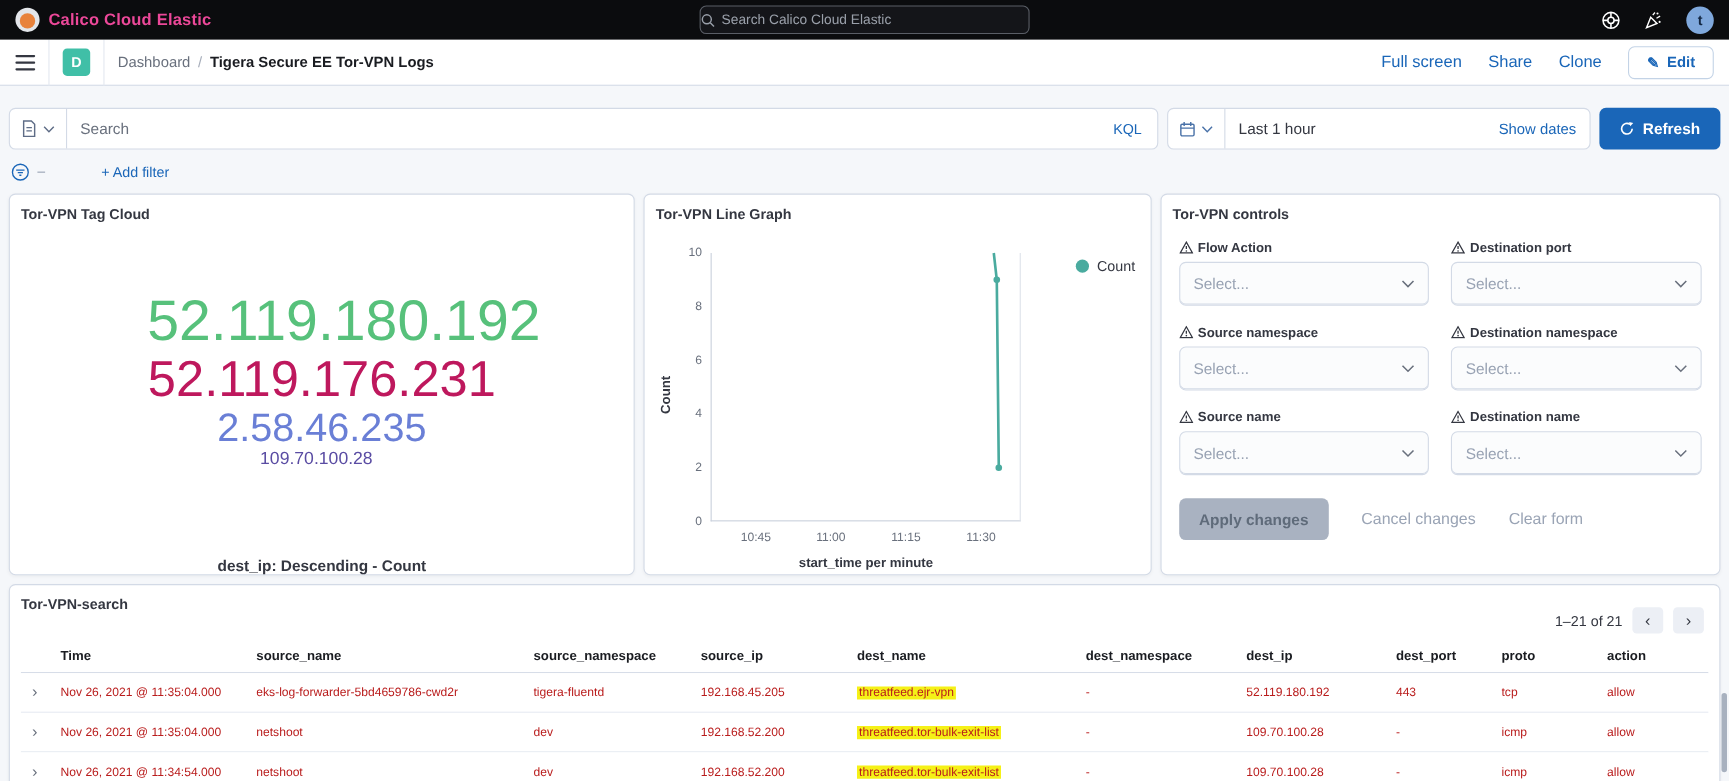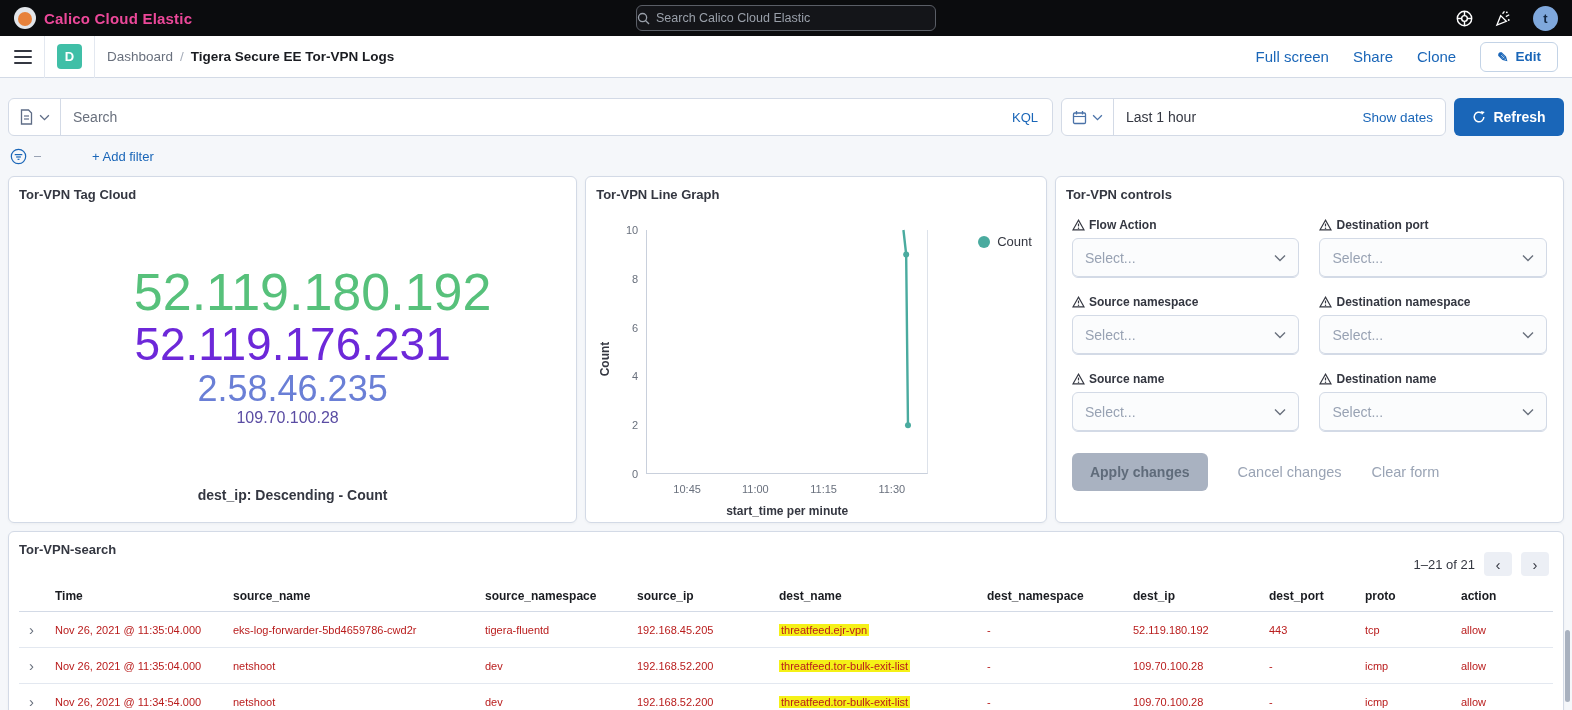--- a/index.html
+++ b/index.html
@@ -54,21 +54,21 @@
   .panel-row { display:flex; gap:8px; margin:10px 8px 0 8px; }
   .panel { background:#fff; border:1px solid #D3DAE6; border-radius:6px; box-shadow:0 1px 3px rgba(0,0,0,.04); padding:10px; position:relative; }
   .panel-title { font-size:13px; font-weight:700; color:#343741; }
   .p-tag { width:577px; height:347px; }
   .p-line { width:468px; height:347px; }
   .p-ctl { width:516px; height:347px; }
 
   
   .cloud { margin-top:62px; display:flex; flex-direction:column; align-items:center; line-height:1.08; }
   .cloud span { white-space:nowrap; font-weight:400; cursor:pointer; }
-  .cloud-caption { position:absolute; bottom:19px; left:0; right:0; text-align:center; font-size:14px; font-weight:700; color:#343741; }
+  .cloud-caption { position:absolute; bottom:0; left:0; right:0; text-align:center; font-size:14px; font-weight:700; color:#343741; }
 
   
   .chart { position:relative; height:316px; margin-top:2px; font-size:11px; color:#69707D; }
   .plotbox { position:absolute; border-left:1px solid #C9D0DC; border-bottom:1px solid #C9D0DC; border-right:1px solid #DDE2EA; }
   .ytick { position:absolute; width:40px; text-align:right; }
   .xtick { position:absolute; width:48px; text-align:center; }
   .ylabel { position:absolute; left:-8px; top:148px; transform:rotate(-90deg); font-size:12px; font-weight:700; color:#343741; }
   .xlabel { position:absolute; text-align:center; font-size:12px; font-weight:700; color:#343741; }
   .legend { position:absolute; top:30px; right:4px; display:flex; align-items:center; gap:7px; cursor:pointer; }
   .legend i { width:12px; height:12px; border-radius:50%; background:#4AAB9F; }
@@ -210,21 +210,21 @@
   <span class="filter-dash"></span>
   <span class="add-filter">+ Add filter</span>
 </div>
 
 <div class="panel-row">
 
   <div class="panel p-tag">
     <div class="panel-title">Tor-VPN Tag Cloud</div>
     <div class="cloud">
         <span style="font-size: 52px; color: rgb(87, 193, 123); margin-left: 40px;">52.119.180.192</span>
-        <span style="font-size: 46px; color: #6d28d9; margin-left: 0px;">52.119.176.231</span>
+        <span style="font-size: 46px; color: #be185d; margin-left: 0px;">52.119.176.231</span>
         <span style="font-size: 36px; color: rgb(106, 127, 214); margin-left: 0px;">2.58.46.235</span>
         <span style="font-size: 16px; color: rgb(90, 76, 163); margin-left: -10px;">109.70.100.28</span>
       </div>
     <div class="cloud-caption">dest_ip: Descending - Count</div>
   </div>
 
   <div class="panel p-line">
     <div class="panel-title">Tor-VPN Line Graph</div>
     <div class="chart">
       <div class="plotbox" style="left: 50px; top: 26px; width: 282px; height: 244px;"></div>

